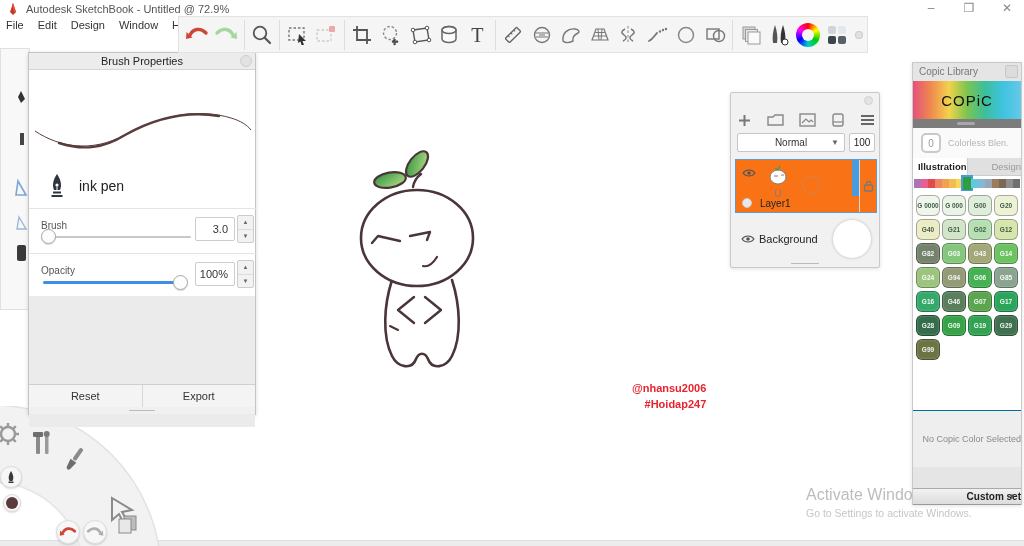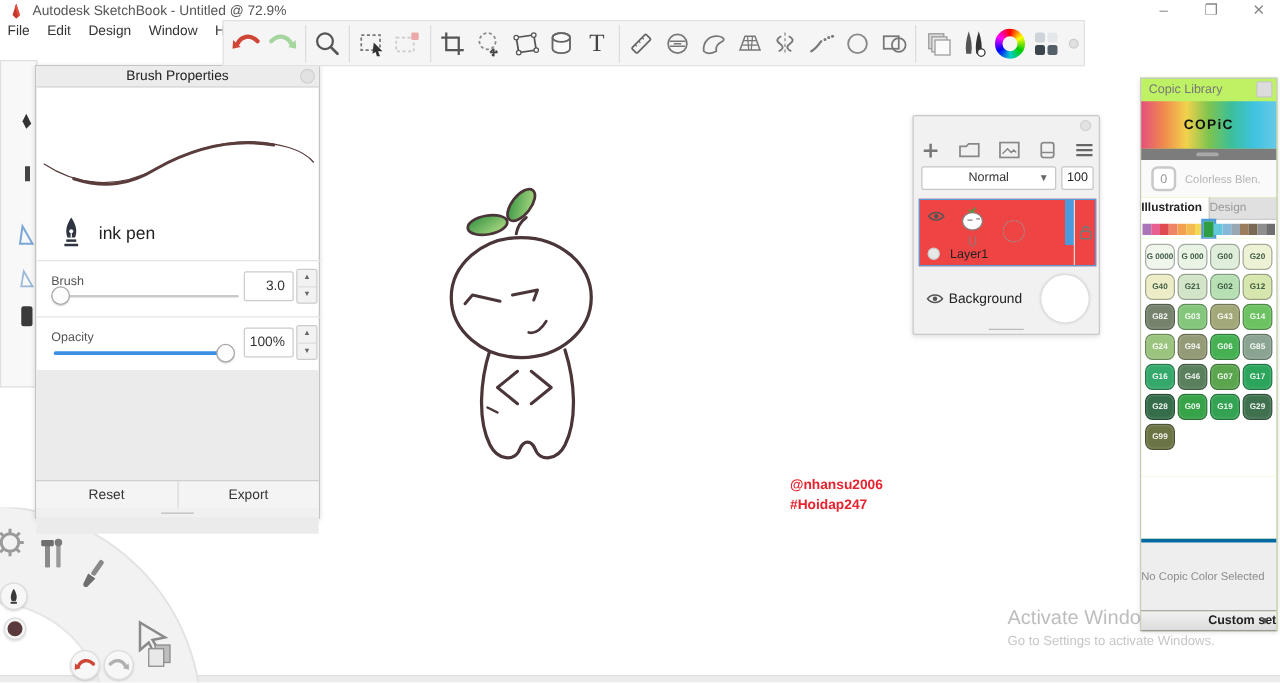--- a/index.html
+++ b/index.html
@@ -67,65 +67,65 @@
   #layers-panel { left:730px; top:92px; width:150px; height:176px; background:#f1f1f1;
     border:1px solid #c9c9c9; border-radius:2px; box-shadow:0 1px 4px rgba(0,0,0,.12); z-index:5; }
   #lp-dot { right:6px; top:3px; width:9px; height:9px; border-radius:50%; background:#e3e3e3; border:1px solid #d0d0d0; }
   #lp-icons { left:6px; top:16px; width:138px; height:22px; display:flex; justify-content:space-between; align-items:center; }
   #lp-blendrow { left:6px; top:40px; width:138px; height:20px; display:flex; gap:4px; }
   #lp-blend { flex:1; height:19px; background:#fff; border:1px solid #c6c6c6; border-radius:2px;
     font-size:10px; color:#333; text-align:center; line-height:18px; position:relative; }
   #lp-blend .arr { position:absolute; right:5px; top:0; font-size:8px; color:#666; line-height:18px; }
   #lp-opacity { width:26px; height:19px; background:#fff; border:1px solid #c6c6c6; border-radius:2px;
     font-size:10px; color:#222; text-align:center; line-height:18px; }
-  #lp-layer1 { left:4px; top:66px; width:142px; height:54px; background:#ef4444; border:1px solid #5b9bd5; }
+  #lp-layer1 { left:4px; top:66px; width:142px; height:54px; background:#f97316; border:1px solid #5b9bd5; }
   #lp-layer1-name { left:24px; bottom:3px; font-size:10px; color:#222; }
   #lp-radio { left:6px; bottom:4px; width:10px; height:10px; border-radius:50%; background:#e8e8e8; border:1px solid #ccc; }
   #lp-thumb { left:30px; top:3px; width:24px; height:38px; }
   #lp-ants { left:66px; top:16px; width:18px; height:18px; border:1px dotted #999; border-radius:50%; }
   #lp-scroll { left:116px; top:0; width:8px; height:36px; background:#4a9bdc; }
   #lp-lockcol { right:0; top:0; width:17px; height:52px; border-left:1px solid #dcdcdc;
     display:flex; align-items:center; justify-content:center; }
   #lp-bg-row { left:4px; top:124px; width:142px; height:46px; }
   #lp-bg-name { left:24px; top:16px; font-size:11px; color:#222; }
   #lp-bg-thumb { right:6px; top:3px; width:38px; height:38px; border-radius:50%; background:#fff;
     box-shadow:0 0 3px rgba(0,0,0,.25); }
   .eye { width:14px; height:10px; }
   #lp-grip { left:60px; bottom:3px; width:28px; height:1px; background:#bbb; }
 
   
-  #copic-panel { left:912px; top:62px; width:110px; height:443px; background:#bef264;
+  #copic-panel { left:912px; top:62px; width:110px; height:443px; background:#e5e5e5;
     border:1px solid #c9c9c9; box-shadow:0 1px 4px rgba(0,0,0,.12); z-index:6; }
   #cp-title { left:6px; top:3px; font-size:10px; color:#777; }
   #cp-btn { right:3px; top:2px; width:13px; height:13px; background:#dcdcdc; border:1px solid #c8c8c8; border-radius:2px; }
   #cp-banner { left:0; top:18px; width:108px; height:38px;
     background:linear-gradient(90deg,#e5507c,#ef8a4e,#f2d24c,#7ec44f,#3bbf9a,#3fc3e0,#66c9e8);
     display:flex; align-items:center; justify-content:center; }
-  #cp-logo { font-size:11px; font-weight:bold; color:#111; letter-spacing:1px; }
+  #cp-logo { font-size:15px; font-weight:normal; color:#111; letter-spacing:1px; }
   #cp-graybar { left:0; top:56px; width:108px; height:9px; background:#7c7c7c; }
   #cp-graybar::after { content:""; position:absolute; left:44px; top:3px; width:18px; height:3px; background:#a8a8a8; border-radius:2px; }
   #cp-blender { left:0; top:65px; width:108px; height:30px; background:#fafafa; display:flex; align-items:center; gap:7px; padding-left:8px; }
   #cp-blender-chip { width:20px; height:20px; border:2px solid #c9c9c9; border-radius:5px;
     font-size:10px; color:#999; text-align:center; line-height:17px; background:#fff; }
   #cp-blender-label { font-size:9px; color:#b5b5b5; }
   #cp-tabs { left:0; top:95px; width:108px; height:18px; display:flex; }
-  .cp-tab { flex:1; font-size:9.5px; text-align:left; line-height:17px; }
+  .cp-tab { flex:1; font-size:9.5px; text-align:right; line-height:17px; }
   .cp-tab.active { background:#fff; color:#222; font-weight:bold; }
   .cp-tab.inactive { background:#e0e0e0; color:#9a9a9a; border-left:1px solid #ccc; border-bottom:1px solid #ccc; }
   #cp-strip { left:0; top:113px; width:108px; height:15px; background:#fff; display:flex; align-items:center; padding:0 1px; }
   .strip-cell { flex:1; height:9px; }
   .strip-cell.sel { height:13px; outline:2px solid #4a9bdc; outline-offset:0; }
   #cp-grid { left:0; top:128px; width:108px; height:190px; background:#fff;
     display:grid; grid-template-columns:repeat(4,1fr); gap:3px 2px; padding:4px 3px; align-content:start; }
   .swatch { height:21px; border-radius:6px; border:1.5px solid rgba(0,0,0,.3);
     font-size:6.5px; font-weight:bold; display:flex; align-items:center; justify-content:center;
     box-shadow:inset 0 0 2px rgba(255,255,255,.4); }
   #cp-white { left:0; top:318px; width:108px; height:50px; background:#fff; }
-  #cp-status { left:0; top:368px; width:108px; height:57px; background:#eee; border-top:3px solid #0369a1;
-    display:flex; align-items:center; justify-content:flex-start; }
+  #cp-status { left:0; top:347px; width:108px; height:57px; background:#eee; border-top:1px solid #0369a1;
+    display:flex; align-items:center; justify-content:flex-end; }
   #cp-status-text { font-size:9px; color:#8a8a8a; }
   #cp-customset { left:0; top:425px; width:108px; height:17px;
     background:linear-gradient(#f2f2f2,#dcdcdc); border-top:1px solid #aaa; border-bottom:1px solid #999;
     font-size:10px; font-weight:bold; color:#222; line-height:16px; padding-left:5px;text-align:right; }
   #cp-customset .arr { position:absolute; right:5px; top:0; font-size:8px; color:#555; }
 
   
   #annotation { left:632px; top:380px; z-index:1; font-size:11px; font-weight:bold;
     line-height:16px; }
   #watermark { left:806px; top:486px; z-index:1; color:#bdbdbd; }
@@ -329,21 +329,21 @@
     <ellipse cx="50" cy="40" rx="16" ry="7.5" fill="url(#leafg)" stroke="#4a3538" stroke-width="2.2" transform="rotate(-10 50 40)"></ellipse>
     <ellipse cx="77" cy="24" rx="15" ry="7.5" fill="url(#leafg)" stroke="#4a3538" stroke-width="2.2" transform="rotate(-52 77 24)"></ellipse>
     <path d="M32,103 L38,96 L60,101" fill="none" stroke="#4a3538" stroke-width="2.4" stroke-linecap="round" stroke-linejoin="round"></path>
     <path d="M70,96 L90,92 L87,100" fill="none" stroke="#4a3538" stroke-width="2.4" stroke-linecap="round" stroke-linejoin="round"></path>
     <path d="M97,117 C92,125 87,127 83,126" fill="none" stroke="#4a3538" stroke-width="2.2" stroke-linecap="round"></path>
     <path d="M74,157 L58,170 L74,183" fill="none" stroke="#4a3538" stroke-width="2.4" stroke-linecap="round" stroke-linejoin="round"></path>
     <path d="M85,157 L101,170 L85,183" fill="none" stroke="#4a3538" stroke-width="2.4" stroke-linecap="round" stroke-linejoin="round"></path>
     <path d="M50,186 L58,190" stroke="#4a3538" stroke-width="2" stroke-linecap="round"></path>
   </svg>
 
-  <div id="annotation" class="abs" style="color: rgb(232, 35, 46);">
+  <div id="annotation" class="abs" style="color: rgb(232, 35, 46); text-align: right;">
     <div>@nhansu2006</div>
     <div>#Hoidap247</div>
   </div>
 
   <div id="watermark" class="abs">
     <div id="wm1">Activate Windows</div>
     <div id="wm2">Go to Settings to activate Windows.</div>
   </div>
 
   <div id="brush-panel" class="abs">

